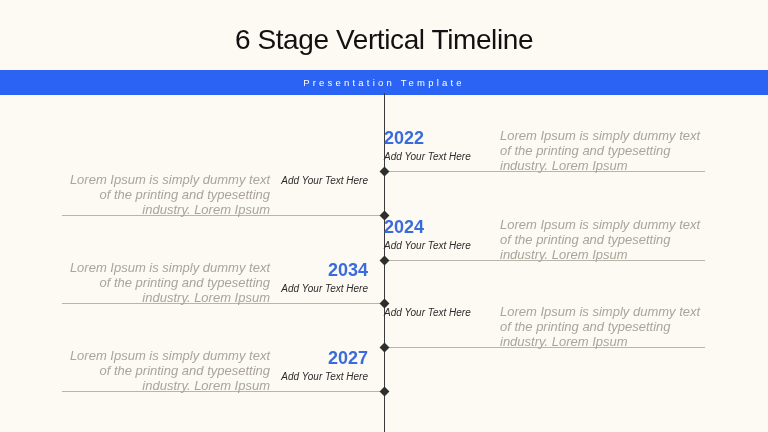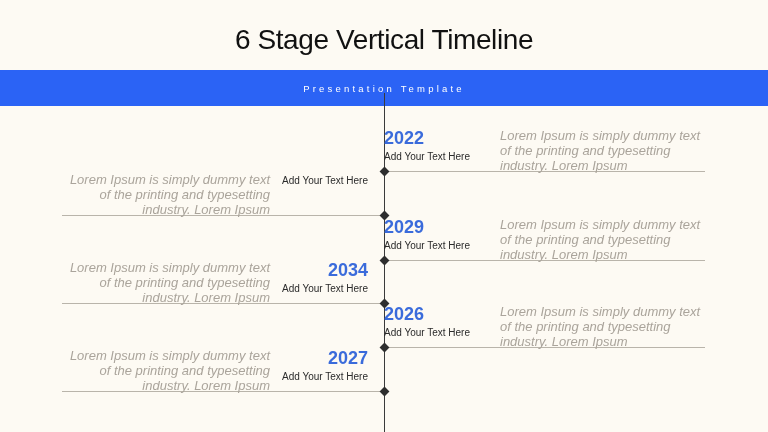--- a/index.html
+++ b/index.html
@@ -26,21 +26,21 @@
     font-weight: normal;
     letter-spacing: -0.4px;
     color: #111111;
     white-space: nowrap;
   }
   .banner {
     position: absolute;
     top: 70px;
     left: 0;
     width: 768px;
-    height: 36px;
+    height: 25px;
     background: #2b63f5;
     display: flex;
     align-items: center;
     justify-content: center;
   }
   .banner-text {
     color: #ffffff;
     font-size: 9.5px;
     letter-spacing: 3.2px;
     font-weight: normal;
@@ -105,20 +105,21 @@
     font-weight: bold;
     color: #3a6bdb;
     line-height: 20px;
     margin: 0;
   }
   .subtext {
     font-size: 10px;
     color: #2b2b2b;
     line-height: 14px;
     margin: 2px 0 0 0;
+    font-style: italic;
   }
 
   .stage-desc {
     position: absolute;
     width: 205px;
     font-size: 13px;
     font-style: italic;
     color: #aaa49b;
     line-height: 15px;
   }
@@ -158,39 +159,38 @@
       <div class="node"></div>
       <div class="stage-main">
         <p class="subtext">Add Your Text Here</p>
       </div>
       <div class="stage-desc">Lorem Ipsum is simply dummy text of the printing and typesetting industry. Lorem Ipsum</div>
     </div>
     <div class="row right" style="top: 217px;">
       <div class="hline"></div>
       <div class="node"></div>
       <div class="stage-main">
-        <p class="year">2029</p>
+        <p class="year">2024</p>
         <p class="subtext">Add Your Text Here</p>
       </div>
       <div class="stage-desc">Lorem Ipsum is simply dummy text of the printing and typesetting industry. Lorem Ipsum</div>
     </div>
     <div class="row left" style="top: 260px;">
       <div class="hline"></div>
       <div class="node"></div>
       <div class="stage-main">
         <p class="year">2034</p>
         <p class="subtext">Add Your Text Here</p>
       </div>
       <div class="stage-desc">Lorem Ipsum is simply dummy text of the printing and typesetting industry. Lorem Ipsum</div>
     </div>
     <div class="row right" style="top: 304px;">
       <div class="hline"></div>
       <div class="node"></div>
       <div class="stage-main">
-        <p class="year">2026</p>
         <p class="subtext">Add Your Text Here</p>
       </div>
       <div class="stage-desc">Lorem Ipsum is simply dummy text of the printing and typesetting industry. Lorem Ipsum</div>
     </div>
     <div class="row left" style="top: 348px;">
       <div class="hline"></div>
       <div class="node"></div>
       <div class="stage-main">
         <p class="year">2027</p>
         <p class="subtext">Add Your Text Here</p>

